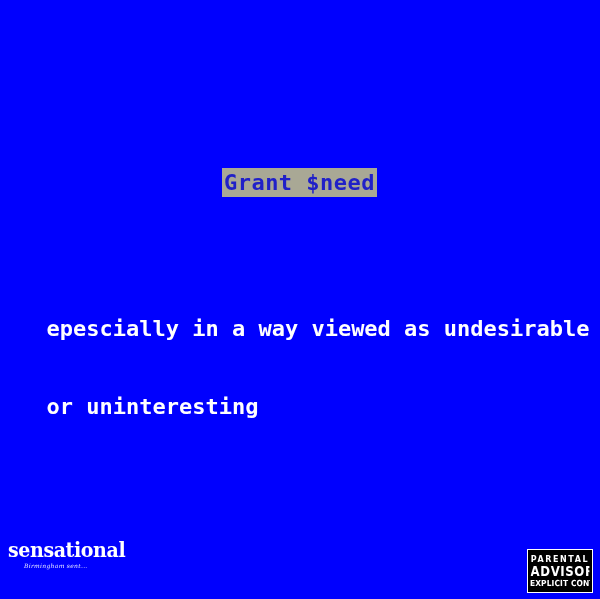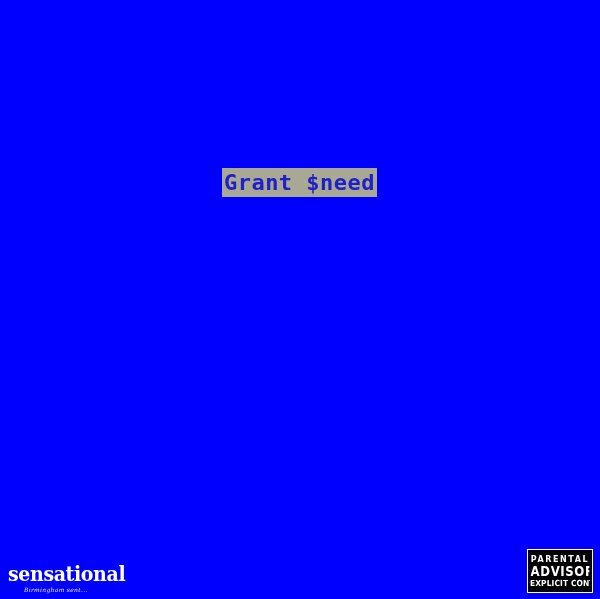--- a/index.html
+++ b/index.html
@@ -60,21 +60,21 @@
   }
   #terminal .def-line {
     margin: 0;
     white-space: pre;
   }
 
   
   #logo {
     position: absolute;
     left: 8px;
-    top: 563px;
+    top: 539px;
     width: 110px;
     text-align: left;
     color: #ffffff;
   }
   #logo .logo-word {
     font-family: "DejaVu Serif", "Liberation Serif", serif;
     font-size: 19px;
     line-height: 20px;
     font-weight: 700;
     letter-spacing: -0.4px;
@@ -145,20 +145,22 @@
 
 <div id="stage">
 
   <div id="title-chip">
     <span class="title-text">Grant $need</span>
   </div>
 
   <div id="terminal">
 
 
+    <div class="def-line">  epescially in a way viewed as undesirable</div>
+    <div class="def-line">  or uninteresting</div>
     
 
     
   </div>
 
   <div id="logo">
     <span class="logo-word">sensational</span>
     <span class="logo-sub">Birmingham sent...</span>
   </div>
 

